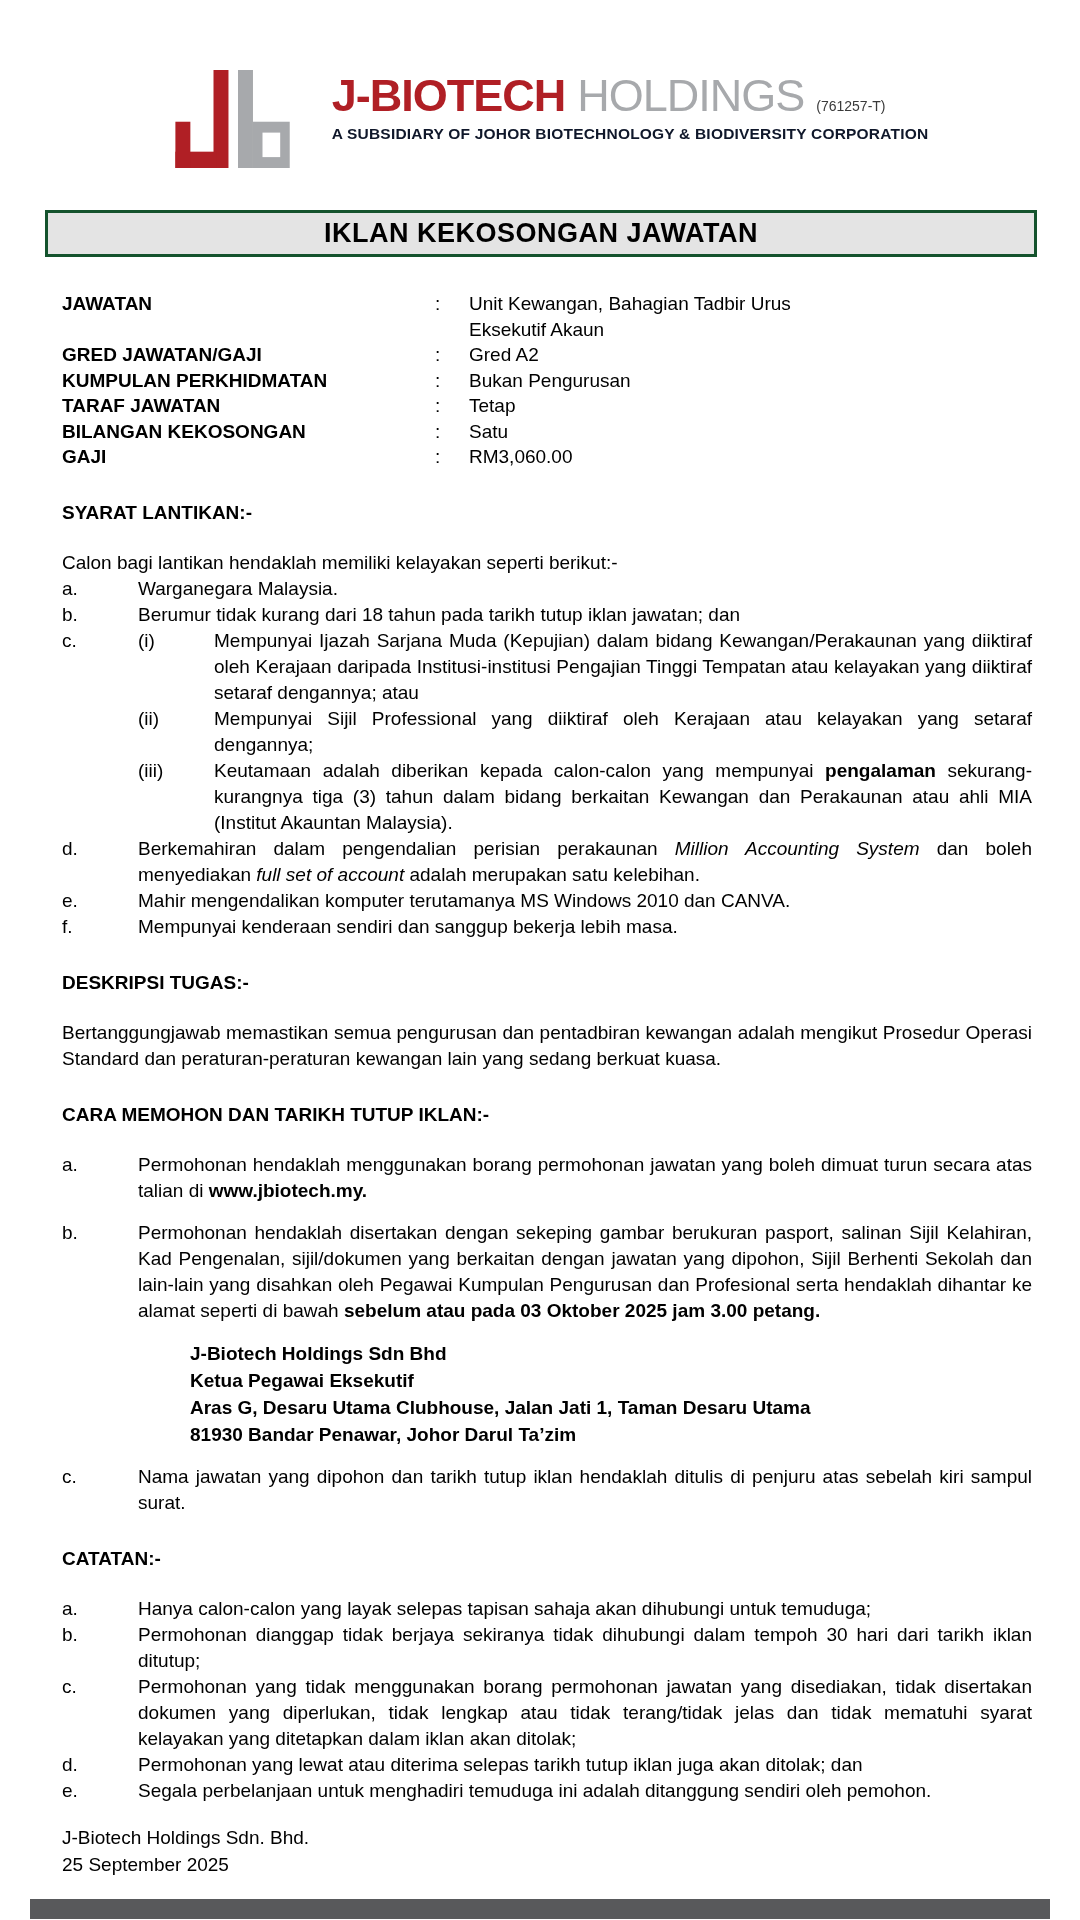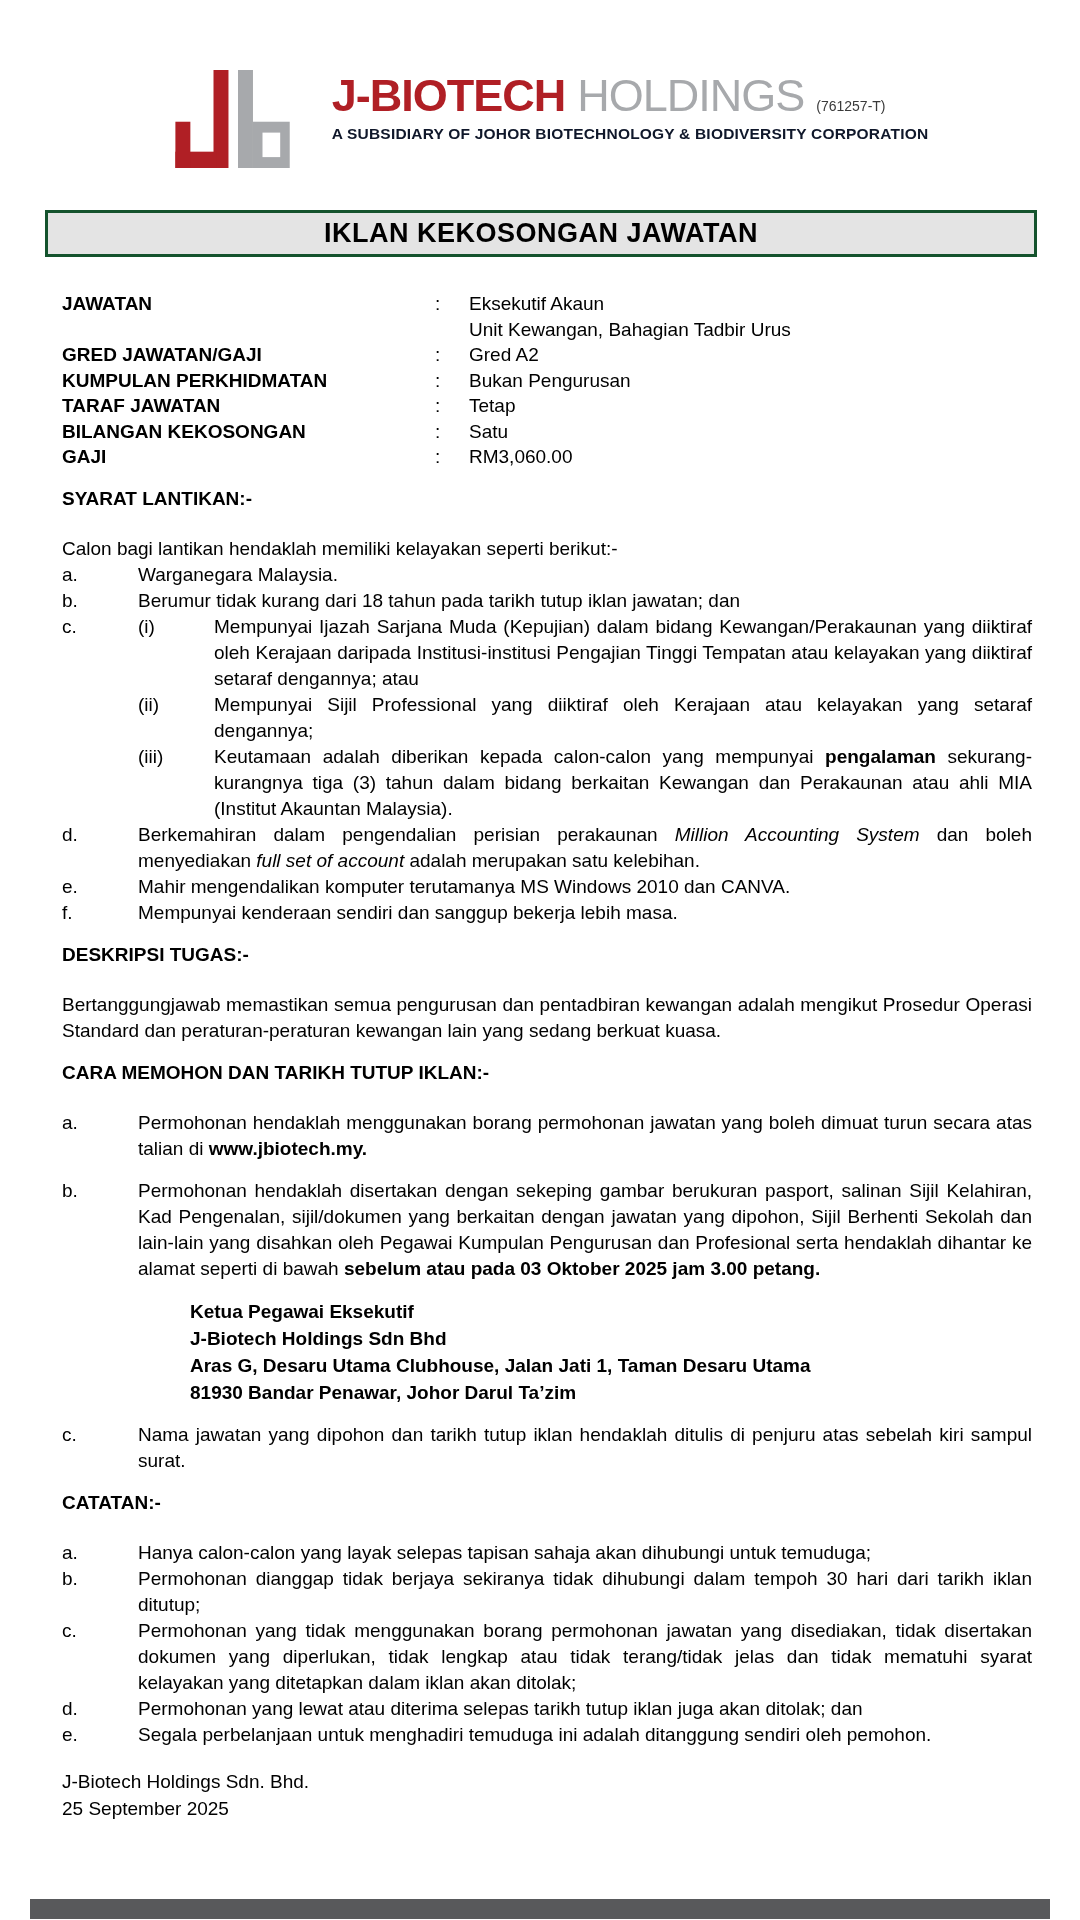--- a/index.html
+++ b/index.html
@@ -22,21 +22,21 @@
     margin:42px 43px 0 45px;border:3px solid #14532d;
     text-align:center;font-weight:700;font-size:27px;line-height:41px;letter-spacing:.5px;
   }
   
   .content{margin:34px 48px 0 62px;font-size:19px;line-height:26px;}
   .drow{display:flex;line-height:25.5px;}
   .dlabel{width:373px;flex:none;font-weight:700;}
   .dcolon{width:34px;flex:none;}
   .dvals{flex:1;}
   .h{font-weight:700;}
-  .mt-sec{margin-top:16px;}
+  .mt-sec{margin-top:30px;}
   .mt-par{margin-top:24px;}
   .row{display:flex;}
   .m1{width:76px;flex:none;}
   .m2{width:76px;flex:none;}
   .t{flex:1;text-align:justify;}
   .gap-sm{margin-top:16px;}
   .gap-md{margin-top:24px;}
   .address{margin-left:128px;font-weight:700;line-height:27px;margin-top:16px;}
   .sign{margin-top:20px;line-height:27px;}
   .bottom-bar{position:absolute;left:30px;right:30px;bottom:1px;height:20px;}
@@ -69,22 +69,22 @@
     <span>IKLAN KEKOSONGAN JAWATAN</span>
   </div>
 
   <main class="content">
 
     <section>
       <div class="drow">
         <div class="dlabel">JAWATAN</div>
         <div class="dcolon">:</div>
         <div class="dvals">
+          <div>Unit Kewangan, Bahagian Tadbir Urus</div>
           <div>Eksekutif Akaun</div>
-          <div>Unit Kewangan, Bahagian Tadbir Urus</div>
         </div>
       </div>
       <div class="drow">
         <div class="dlabel">GRED JAWATAN/GAJI</div>
         <div class="dcolon">:</div>
         <div class="dvals">Gred A2</div>
       </div>
       <div class="drow">
         <div class="dlabel">KUMPULAN PERKHIDMATAN</div>
         <div class="dcolon">:</div>
@@ -161,22 +161,22 @@
       <div class="row gap-md">
         <div class="m1">a.</div>
         <div class="t"><span>Permohonan hendaklah menggunakan borang permohonan jawatan yang boleh dimuat turun secara atas talian di </span><span style="font-weight: 700;">www.jbiotech.my.</span></div>
       </div>
       <div class="row gap-sm">
         <div class="m1">b.</div>
         <div class="t"><span>Permohonan hendaklah disertakan dengan sekeping gambar berukuran pasport, salinan Sijil Kelahiran, Kad Pengenalan, sijil/dokumen yang berkaitan dengan jawatan yang dipohon, Sijil Berhenti Sekolah dan lain-lain yang disahkan oleh Pegawai Kumpulan Pengurusan dan Profesional serta hendaklah dihantar ke alamat seperti di bawah </span><span style="font-weight: 700;">sebelum atau pada 03 Oktober 2025 jam 3.00 petang.</span></div>
       </div>
 
       <div class="address">
+        <div>J-Biotech Holdings Sdn Bhd</div>
         <div>Ketua Pegawai Eksekutif</div>
-        <div>J-Biotech Holdings Sdn Bhd</div>
         <div>Aras G, Desaru Utama Clubhouse, Jalan Jati 1, Taman Desaru Utama</div>
         <div>81930 Bandar Penawar, Johor Darul Ta’zim</div>
       </div>
 
       <div class="row gap-sm">
         <div class="m1">c.</div>
         <div class="t"><span>Nama jawatan yang dipohon dan tarikh tutup iklan hendaklah ditulis di penjuru atas sebelah kiri sampul surat.</span></div>
       </div>
     </section>
 

